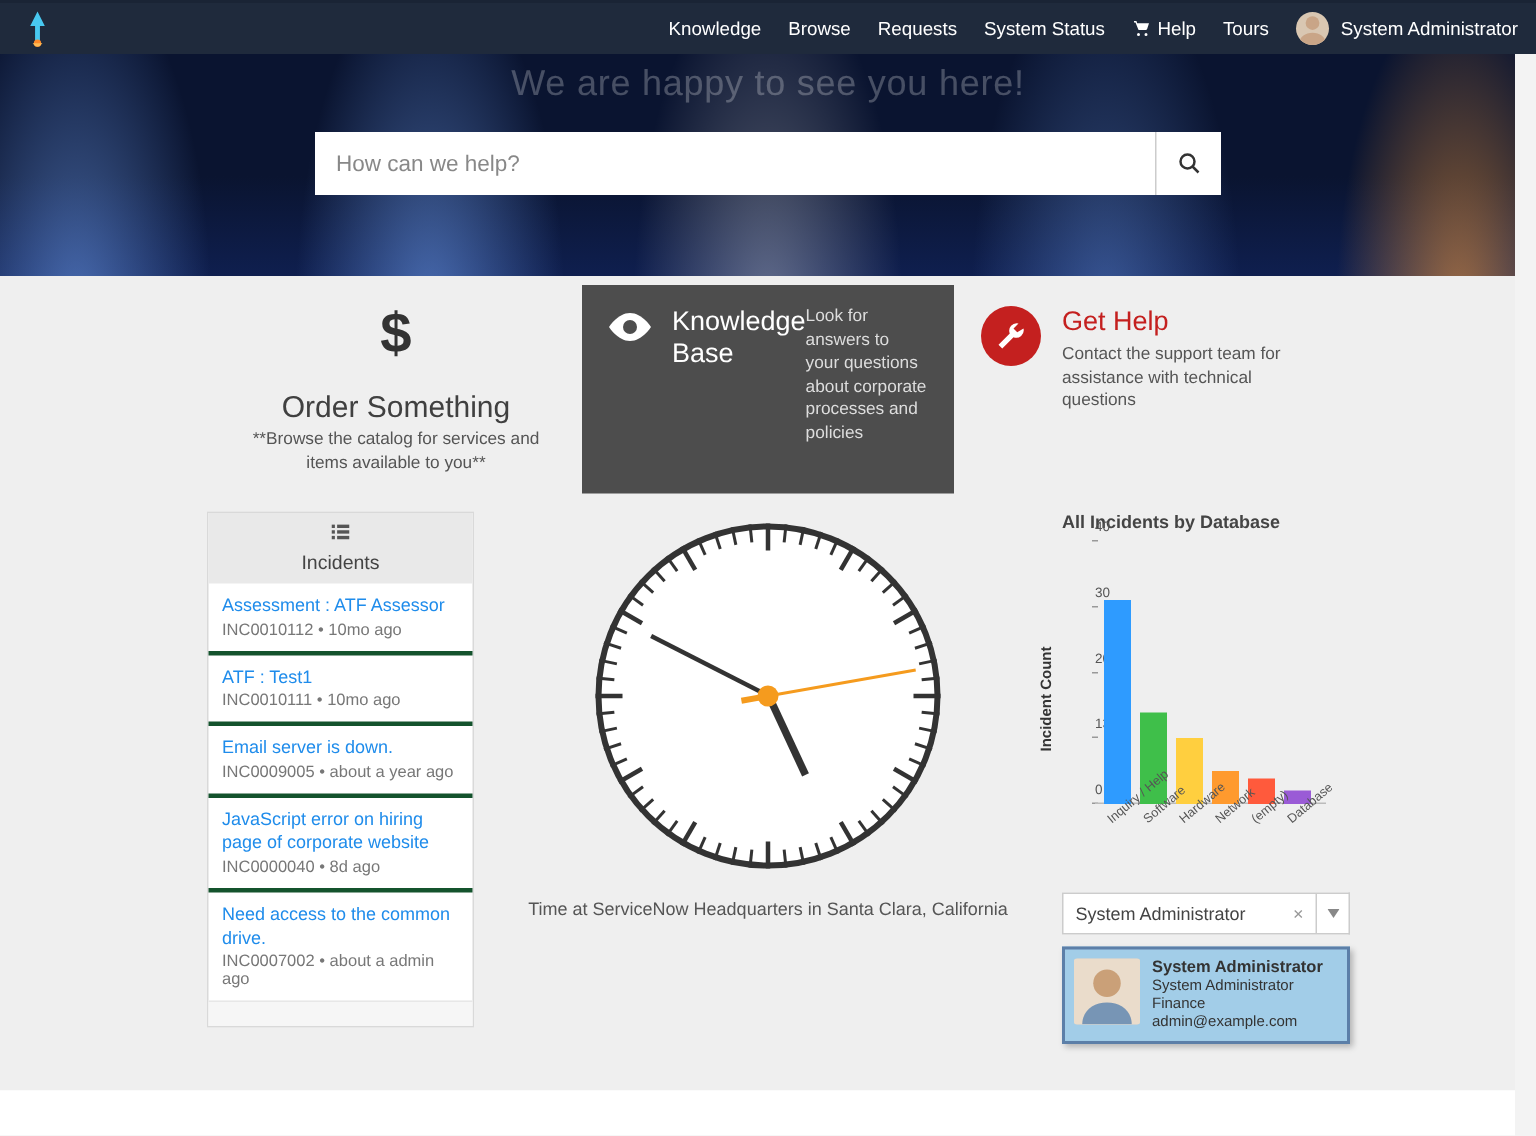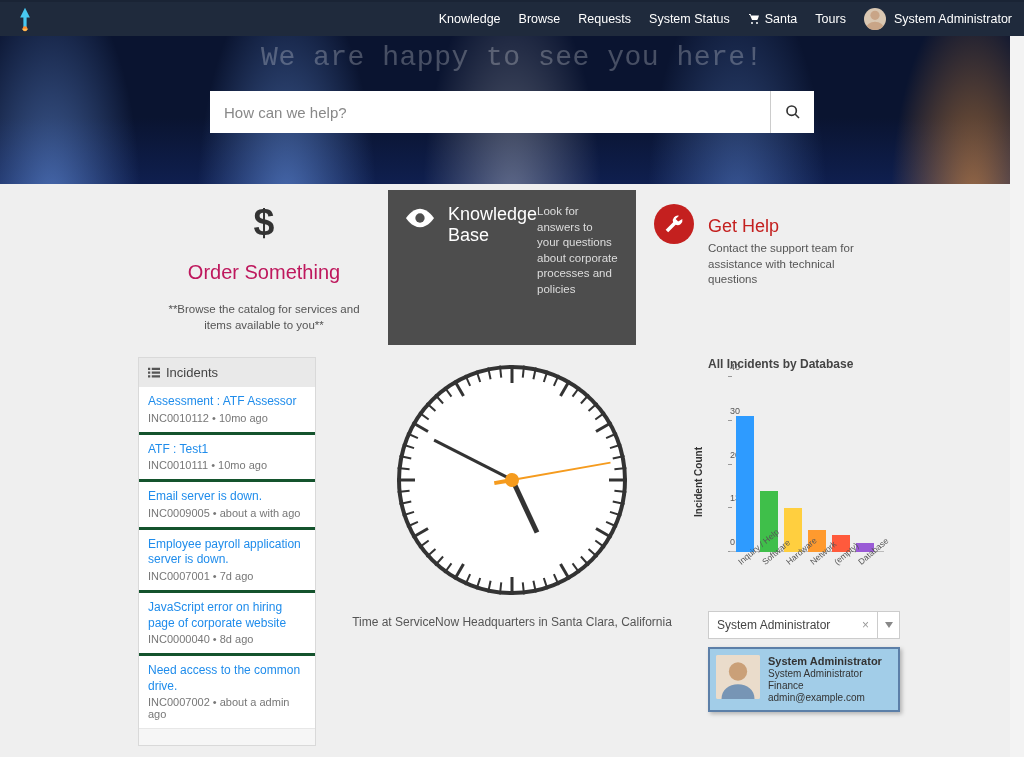--- a/index.html
+++ b/index.html
@@ -14,47 +14,47 @@
   .avatar-small { width: 22px; height: 22px; border-radius: 50%; background: #d9c7b2; display:flex; align-items:center; justify-content:center; overflow:hidden;}
   
   .hero { height: 148px; position: relative; background:
     radial-gradient(ellipse 150px 400px at 5% 120%, rgba(120,170,255,0.55), transparent 60%),
     radial-gradient(ellipse 150px 400px at 28% 120%, rgba(120,170,255,0.55), transparent 60%),
     radial-gradient(ellipse 150px 400px at 50% 120%, rgba(255,255,255,0.35), transparent 60%),
     radial-gradient(ellipse 150px 400px at 72% 120%, rgba(120,170,255,0.4), transparent 60%),
     radial-gradient(ellipse 150px 400px at 95% 120%, rgba(255,160,60,0.6), transparent 55%),
     linear-gradient(#0a1430, #0a1430 55%, #0f1f4f 100%);
     display:flex; flex-direction:column; align-items:center; }
-  .hero h1 { color: rgba(255,255,255,0.25); font-size: 28px; font-weight: 400; margin-top: 6px; letter-spacing: .5px; font-family: Liberation Mono, monospace;}
+  .hero h1 { color: rgba(255,255,255,0.25); font-size: 24px; font-weight: 400; margin-top: 6px; letter-spacing: .5px;}
   .searchwrap { margin-top: 18px; display:flex; }
   .searchwrap input { width: 560px; height: 42px; padding: 0 14px; border: none; font-size: 15px; color:#555; }
   .searchwrap input::placeholder{color:#888;}
   .searchbtn { width: 44px; height: 42px; border: none; background: #fff; border-left: 1px solid #ccc; cursor:pointer; display:flex; align-items:center; justify-content:center;}
   
   .content { background: #efefef; padding-bottom: 30px; }
   .triple { display: flex; justify-content: center; gap: 0; padding-top: 6px; }
   .card { width: 248px; padding: 12px 18px; display:flex; flex-direction:column; align-items:center; text-align:center; }
   .card.dark { background: #4d4d4d; color: #fff; width: 248px; align-items:flex-start; text-align:left; display:flex; flex-direction:row; gap:14px; padding:14px 18px 18px;}
   .card.dark .txt{display:flex;}
   .card.dark h3{font-size:18px;font-weight:400;margin-bottom:4px;}
   .card.dark p{font-size:11.5px;line-height:1.35;color:#ddd;}
   .card .bigicon { font-size: 36px; color:#333; margin-bottom:4px;}
-  .card h3.blue { color: #be185d; font-size: 20px; font-weight: 400; margin-top:6px;}
-  .card p.sub { font-size: 11.5px; color:#555; margin-top:18px; line-height:1.35;}
+  .card h3.blue { color: #404040; font-size: 20px; font-weight: 400; margin-top:6px;}
+  .card p.sub { font-size: 11.5px; color:#555; margin-top:2px; line-height:1.35;}
   .card.help{align-items:flex-start;text-align:left;display:flex;flex-direction:row;gap:14px;padding-top:14px;}
   .card.help .circ{width:40px;height:40px;border-radius:50%;background:#c4201f;display:flex;align-items:center;justify-content:center;flex:0 0 auto;}
-  .card.help h3{color:#c4201f;font-size:18px;font-weight:400;margin-top:12px;}
+  .card.help h3{color:#c4201f;font-size:18px;font-weight:400;}
   .card.help p{font-size:11.5px;color:#555;line-height:1.35;margin-top:4px;}
   
   .maincols { display: flex; gap: 0; margin-top: 12px; }
   .leftcol { width: 178px; flex:0 0 auto; margin-left: 138px; }
   .midcol { flex: 1; display:flex; flex-direction:column; align-items:center; padding-top:8px;}
   .rightcol { width: 192px; flex:0 0 auto; margin-right: 124px;}
   .panel { background:#fff; border:1px solid #d9d9d9; margin-bottom:12px; }
-  .panel-hd { background:#e9e9e9; padding:7px 9px; font-size:13px; color:#444; display:flex; align-items:center; gap:6px;}
+  .panel-hd { background:#e9e9e9; padding:7px 9px; font-size:13px; color:#444; display:flex; align-items:center; gap:6px;flex-direction:column;}
   .incident { padding: 7px 9px 8px; border-top:3px solid #14532d; }
   .incident:first-of-type{border-top:none;}
   .incident a { color:#1f8ceb; font-size:12px; text-decoration:none; line-height:1.3; display:block;}
   .incident .meta { color:#777; font-size:11px; margin-top:2px;}
   .panel-ft { display:flex; justify-content:space-between; padding:8px 9px; font-size:12px; color:#555; border-top:1px solid #e7e7e7; background:#f6f6f6;}
   
   .clock-face{width:230px;height:230px;border-radius:50%;border:4px solid #333;position:relative;background:#fff;}
   .tick{position:absolute;left:50%;top:50%;width:2px;height:12px;background:#333;transform-origin:50% 115px;}
   .tick.major{height:18px;width:3px;}
   .hand{position:absolute;left:50%;top:50%;transform-origin:50% 100%;}
@@ -99,21 +99,21 @@
   </div>
   <div class="topnav">
     <a>Knowledge</a>
     <a>Browse</a>
     <a>Requests</a>
     <a>System Status</a>
     <a class="cart">
       <svg width="13" height="12" viewBox="0 0 24 24">
           <path fill="#fff" d="M7 18a2 2 0 102 2 2 2 0 00-2-2zm10 0a2 2 0 102 2 2 2 0 00-2-2zM7.2 14h9.4a2 2 0 001.9-1.4L21 5H5.2L4.3 2H1v2h2l3.6 9z"></path>
         </svg>
-      <span>Santa</span>
+      <span>Help</span>
     </a>
     <a>Tours</a>
     <div class="user">
       <span class="avatar-small">
         <svg viewBox="0 0 24 24" width="22" height="22">
             <circle cx="12" cy="8" r="5" fill="#c9a587"></circle>
             <path d="M2 24c0-6 5-9 10-9s10 3 10 9" fill="#c9a587"></path>
           </svg>
       </span>
       <span>System Administrator</span>
@@ -187,25 +187,21 @@
             <div class="incident">
               <a>Assessment : ATF Assessor</a>
               <div class="meta">INC0010112 • 10mo ago</div>
             </div>
             <div class="incident">
               <a>ATF : Test1</a>
               <div class="meta">INC0010111 • 10mo ago</div>
             </div>
             <div class="incident">
               <a>Email server is down.</a>
-              <div class="meta">INC0009005 • about a with ago</div>
-            </div>
-            <div class="incident">
-              <a>Employee payroll application server is down.</a>
-              <div class="meta">INC0007001 • 7d ago</div>
+              <div class="meta">INC0009005 • about a year ago</div>
             </div>
             <div class="incident">
               <a>JavaScript error on hiring page of corporate website</a>
               <div class="meta">INC0000040 • 8d ago</div>
             </div>
             <div class="incident">
               <a>Need access to the common drive.</a>
               <div class="meta">INC0007002 • about a admin ago</div>
             </div>
           </div>

